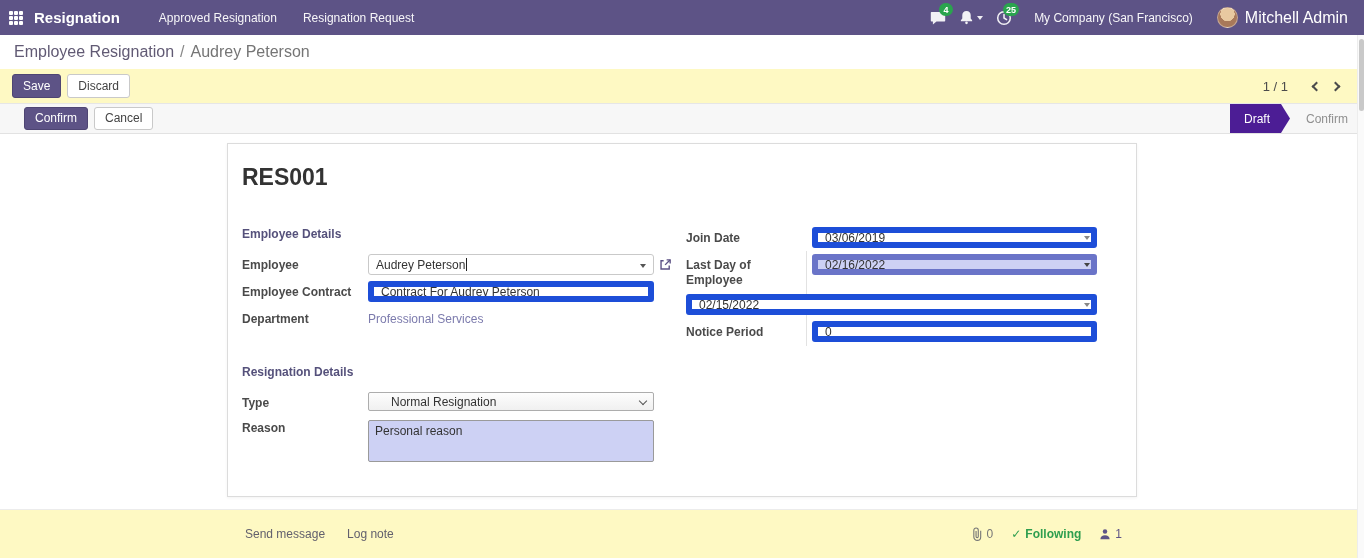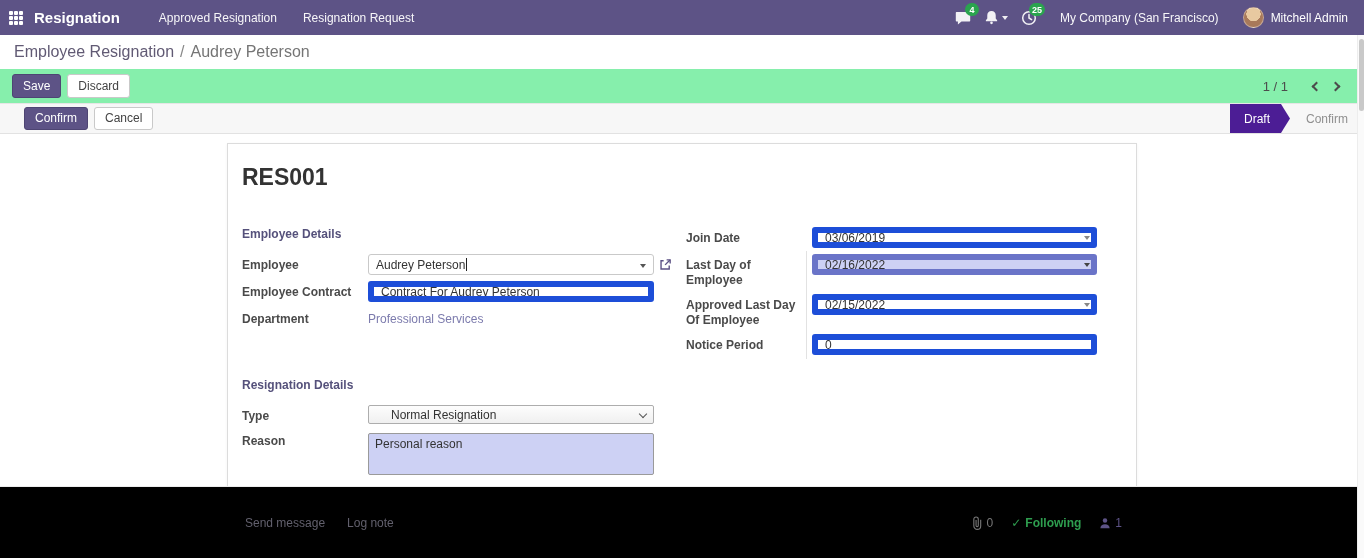--- a/index.html
+++ b/index.html
@@ -15,30 +15,30 @@
   .nav-menus{display:flex;margin-left:22px;height:35px;}
   .nav-menus .menu-item{display:flex;align-items:center;padding:0 13px;font-size:12px;color:rgba(255,255,255,.95);text-decoration:none;cursor:pointer;}
   .spacer{flex:1;}
   .systray{display:flex;align-items:center;height:35px;padding-right:6px;}
   .tray-item{position:relative;width:33px;height:35px;display:flex;align-items:center;justify-content:center;cursor:pointer;}
   .badge{position:absolute;top:3px;right:1px;min-width:14px;height:13px;padding:0 3px;background:#2aa44e;color:#fff;font-size:9px;font-weight:bold;border-radius:7px;display:flex;align-items:center;justify-content:center;}
   .caret-dn{width:0;height:0;border-left:3px solid transparent;border-right:3px solid transparent;border-top:4px solid rgba(255,255,255,.9);margin-left:3px;}
   .company{padding:0 14px;font-size:12px;cursor:pointer;color:rgba(255,255,255,.95);}
   .user{display:flex;align-items:center;padding:0 10px;cursor:pointer;}
   .avatar{width:21px;height:21px;border-radius:50%;background:radial-gradient(circle at 50% 32%,#e8c9a0 0 44%,#a8795a 45% 100%);margin-right:7px;border:1px solid rgba(255,255,255,.35);}
-  .user-name{font-size:12px;}
+  .user-name{font-size:16px;}
 
   
   .breadcrumb-row{position:absolute;top:35px;left:0;right:0;height:34px;display:flex;align-items:center;padding-left:14px;background:#fff;font-size:16px;}
   .bc-link{color:#615a74;cursor:pointer;}
   .bc-sep{margin:0 6px;color:#8a8a8a;}
   .bc-current{color:#757575;}
 
   
-  .cp-row{position:absolute;top:69px;left:0;right:0;height:34px;display:flex;align-items:center;padding:0 16px 0 12px;background:#86efac;}
+  .cp-row{position:absolute;top:69px;left:0;right:0;height:34px;display:flex;align-items:center;padding:0 16px 0 12px;background:#fef9c3;}
   .btn{font-size:12px;padding:4px 10px;border-radius:3px;border:1px solid transparent;cursor:pointer;font-family:inherit;line-height:1.2;}
   .btn-primary{background:#5d5386;border-color:#4e4573;color:#fff;}
   .btn-default{background:#fff;border-color:#c9c9c9;color:#444;margin-left:6px;}
   .pager{margin-left:auto;display:flex;align-items:center;color:#4c4c4c;}
   .pager-value{font-size:13px;margin-right:16px;}
   .pager-btn{width:22px;height:22px;display:flex;align-items:center;justify-content:center;cursor:pointer;}
   .chev{display:inline-block;width:7px;height:7px;border-left:2px solid #4c4c4c;border-bottom:2px solid #4c4c4c;}
   .chev-left{transform:rotate(45deg);margin-left:3px;}
   .chev-right{transform:rotate(-135deg);margin-right:3px;}
 
@@ -71,21 +71,21 @@
   .fake-input{position:relative;height:21px;border:1px solid #c9c9c9;border-radius:3px;background:#fff;display:flex;align-items:center;padding:0 18px 0 7px;cursor:text;}
   .text-caret{display:inline-block;width:1px;height:13px;background:#222;margin-left:1px;}
   .ext-link{position:absolute;right:-19px;top:3px;cursor:pointer;}
   .link-value{color:#7c7bad;padding-top:4px;cursor:pointer;display:inline-block;}
   .group-resign{margin-top:17px;width:412px;}
   .fselect{position:relative;height:19px;border:1px solid #adadad;border-radius:2px;background:linear-gradient(#fdfdfd,#f0f0f0);display:flex;align-items:center;padding:0 20px 0 22px;font-size:12px;color:#333;cursor:pointer;}
   .sel-chev{position:absolute;right:7px;top:5px;width:6px;height:6px;border-left:1.5px solid #555;border-bottom:1.5px solid #555;transform:rotate(-45deg);}
   .ftextarea{width:100%;height:42px;border:1px solid #9a9a9a;border-radius:2px;background:#cdd1f4;padding:3px 6px;font-size:12px;color:#333;font-family:inherit;resize:none;outline:none;margin-top:3px;}
 
   
-  .chatter{position:absolute;left:0;right:0;bottom:0;height:72px;background:#000000;border-top:1px solid #ececec;display:flex;align-items:center;}
+  .chatter{position:absolute;left:0;right:0;bottom:0;height:49px;background:#fef9c3;border-top:1px solid #ececec;display:flex;align-items:center;}
   .chatter-inner{width:877px;margin-left:245px;display:flex;align-items:center;}
   .chatter-link{font-size:12px;color:#62606d;cursor:pointer;margin-right:22px;text-decoration:none;}
   .chatter-right{margin-left:auto;display:flex;align-items:center;gap:18px;}
   .ch-item{display:flex;align-items:center;gap:4px;font-size:12px;cursor:pointer;}
   .ch-attach{color:#777;}
   .ch-follow{color:#2e9e4f;font-weight:bold;}
   .ch-follow .check{font-weight:bold;}
   .ch-followers{color:#5d5386;}
 
   
@@ -235,21 +235,20 @@
             <span class="flabel">Last Day of Employee</span>
             <div class="ffield">
               <div class="finput highlight">
                 <input type="text" value="02/16/2022" style="">
                 <span class="caret-down"></span>
               </div>
             </div>
           </div>
 
           <div class="frow">
-            <span class="flabel">Approved Last Day Of Employee</span>
             <div class="ffield">
               <div class="finput">
                 <input type="text" value="02/15/2022" style="">
                 <span class="caret-down"></span>
               </div>
             </div>
           </div>
 
           <div class="frow">
             <span class="flabel">Notice Period</span>

